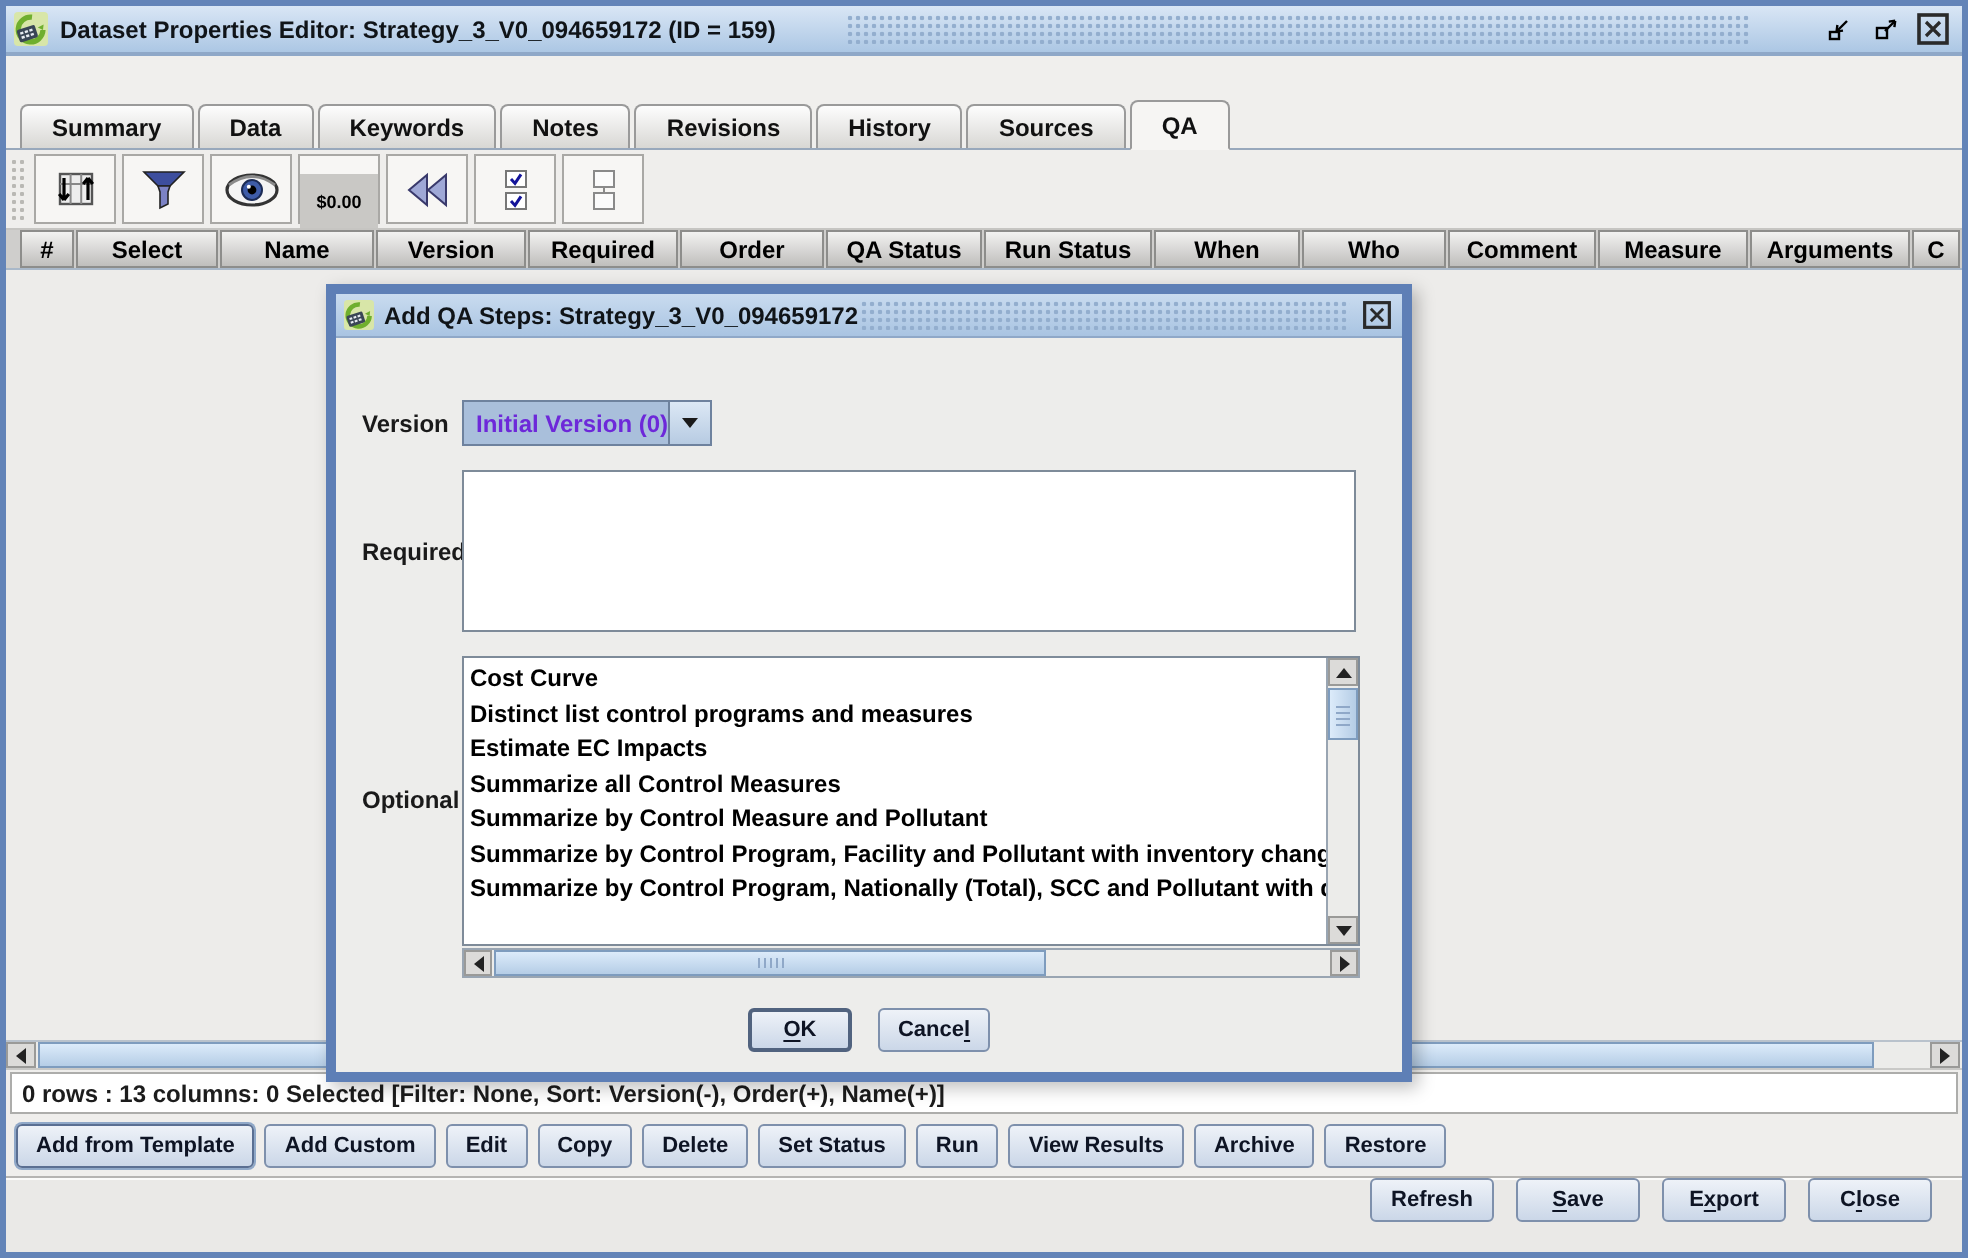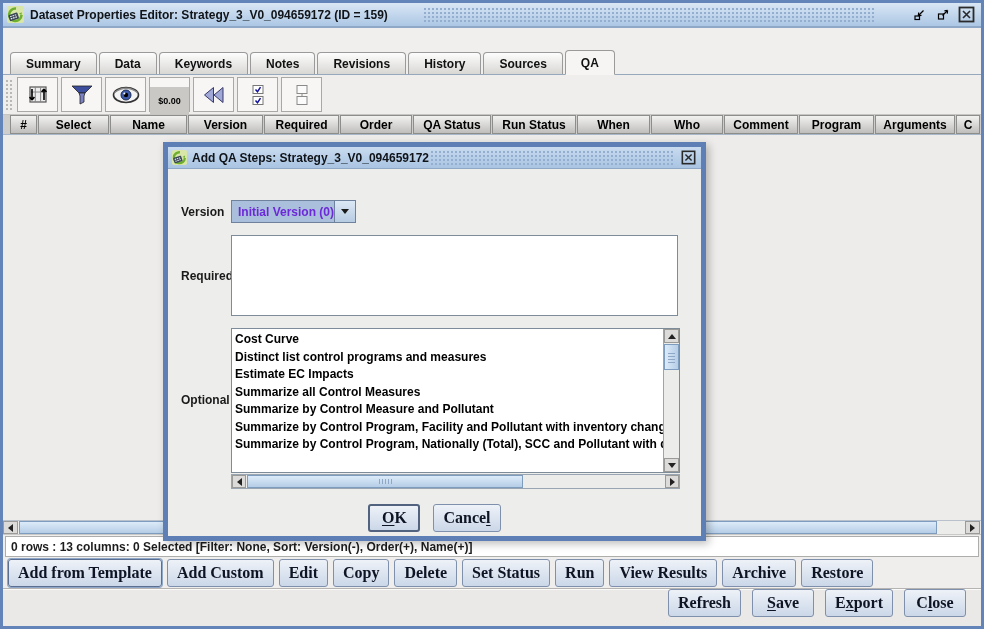--- a/index.html
+++ b/index.html
@@ -67,21 +67,21 @@
   .tri-up    { width:0;height:0;border:4px solid transparent;border-bottom:5px solid #222;border-top:none; }
   .tri-down  { width:0;height:0;border:4px solid transparent;border-top:5px solid #222;border-bottom:none; }
 
   
   .statusbar { height: 21px; flex: 0 0 21px; background: #FFFFFF; border: 1px solid #ADADAB;
                margin: 1px 2px 0 2px; display: flex; align-items: center; padding-left: 5px;
                font-weight: bold; color: #1C1C1C; white-space: nowrap; overflow: hidden; }
   .actions { height: 31px; flex: 0 0 31px; background: #EFEEEC; display: flex; align-items: center;
              gap: 5px; padding-left: 5px; }
   .btn { background: linear-gradient(#EEF2F8,#CBD7E8); border: 1px solid #7E90AC; border-radius: 3px;
-         font-weight: bold; font-family: Liberation Serif, serif; font-size: 16px; color: #0E1424;
+         font-weight: bold; font-family: Liberation Sans, sans-serif; font-size: 11px; color: #0E1424;
          padding: 4px 9px; white-space: nowrap; cursor: default; }
   .btn.focus-ring { box-shadow: 0 0 0 1px #8FA8C8; border-color: #5A6F92; }
   .btn.default-btn { border: 2px solid #51637F; padding: 3px 8px; }
   .footer { height: 38px; flex: 0 0 38px; background: #EAE9E7; border-top: 1px solid #B5B4B2;
             box-shadow: inset 0 1px 0 #FBFBFA; display: flex; align-items: flex-start;
             justify-content: flex-end; gap: 11px; padding-right: 15px; }
   .footer .btn { min-width: 62px; text-align: center; }
   u { text-underline-offset: 2px; }
 
   
@@ -261,21 +261,21 @@
       <div class="col-hdr" style="width: 78px;">QA Status</div>
 
       <div class="col-hdr" style="width: 84px;">Run Status</div>
 
       <div class="col-hdr" style="width: 73px;">When</div>
 
       <div class="col-hdr" style="width: 72px;">Who</div>
 
       <div class="col-hdr" style="width: 74px;">Comment</div>
 
-      <div class="col-hdr" style="width: 75px;">Program</div>
+      <div class="col-hdr" style="width: 75px;">Measure</div>
 
       <div class="col-hdr" style="width: 80px;">Arguments</div>
 
       <div class="col-hdr" style="width: 24px;">C</div>
     </div>
 
   <div class="grid-body"></div>
 
   <div class="hscroll">
     <span class="sb-arrow" style="left:0">

